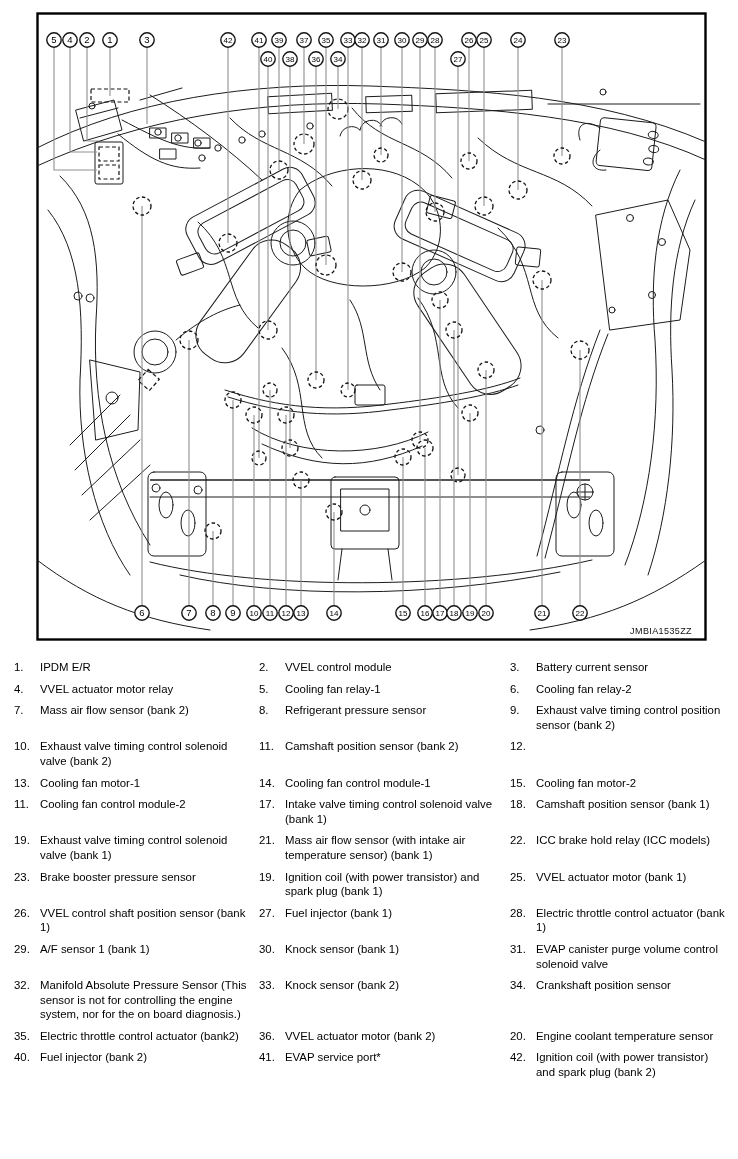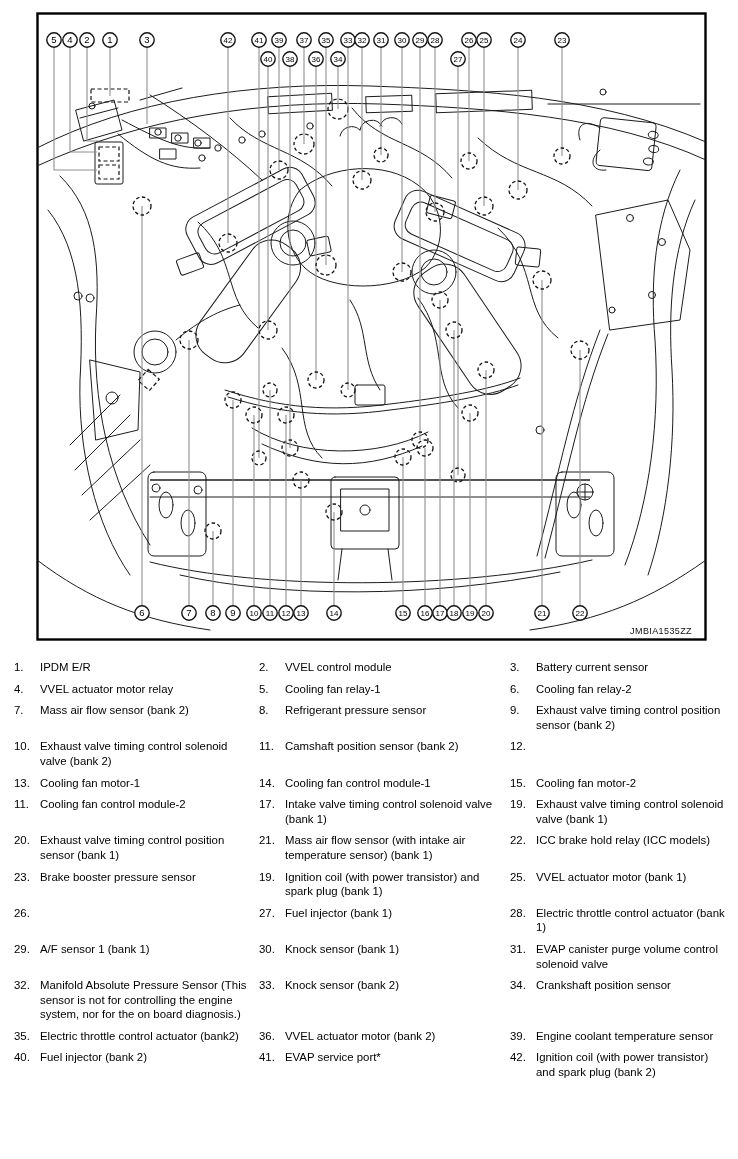--- a/index.html
+++ b/index.html
@@ -437,28 +437,28 @@
       </div>
       <div class="cell">
         <span class="num">11.</span>
         <span class="txt">Cooling fan control module-2</span>
       </div>
       <div class="cell">
         <span class="num">17.</span>
         <span class="txt">Intake valve timing control solenoid valve (bank 1)</span>
       </div>
       <div class="cell">
+        <span class="num">18.</span>
+        <span class="txt">Camshaft position sensor (bank 1)</span>
+      </div>
+      <div class="cell">
         <span class="num">19.</span>
         <span class="txt">Exhaust valve timing control solenoid valve (bank 1)</span>
       </div>
       <div class="cell">
-        <span class="num">20.</span>
-        <span class="txt">Exhaust valve timing control position sensor (bank 1)</span>
-      </div>
-      <div class="cell">
         <span class="num">21.</span>
         <span class="txt">Mass air flow sensor (with intake air temperature sensor) (bank 1)</span>
       </div>
       <div class="cell">
         <span class="num">22.</span>
         <span class="txt">ICC brake hold relay (ICC models)</span>
       </div>
       <div class="cell">
         <span class="num">23.</span>
         <span class="txt">Brake booster pressure sensor</span>
@@ -466,20 +466,21 @@
       <div class="cell">
         <span class="num">19.</span>
         <span class="txt">Ignition coil (with power transistor) and spark plug (bank 1)</span>
       </div>
       <div class="cell">
         <span class="num">25.</span>
         <span class="txt">VVEL actuator motor (bank 1)</span>
       </div>
       <div class="cell">
         <span class="num">26.</span>
+        <span class="txt">VVEL control shaft position sensor (bank 1)</span>
       </div>
       <div class="cell">
         <span class="num">27.</span>
         <span class="txt">Fuel injector (bank 1)</span>
       </div>
       <div class="cell">
         <span class="num">28.</span>
         <span class="txt">Electric throttle control actuator (bank 1)</span>
       </div>
       <div class="cell">
@@ -508,21 +509,21 @@
       </div>
       <div class="cell">
         <span class="num">35.</span>
         <span class="txt">Electric throttle control actuator (bank2)</span>
       </div>
       <div class="cell">
         <span class="num">36.</span>
         <span class="txt">VVEL actuator motor (bank 2)</span>
       </div>
       <div class="cell">
-        <span class="num">39.</span>
+        <span class="num">20.</span>
         <span class="txt">Engine coolant temperature sensor</span>
       </div>
       <div class="cell">
         <span class="num">40.</span>
         <span class="txt">Fuel injector (bank 2)</span>
       </div>
       <div class="cell">
         <span class="num">41.</span>
         <span class="txt">EVAP service port*</span>
       </div>

